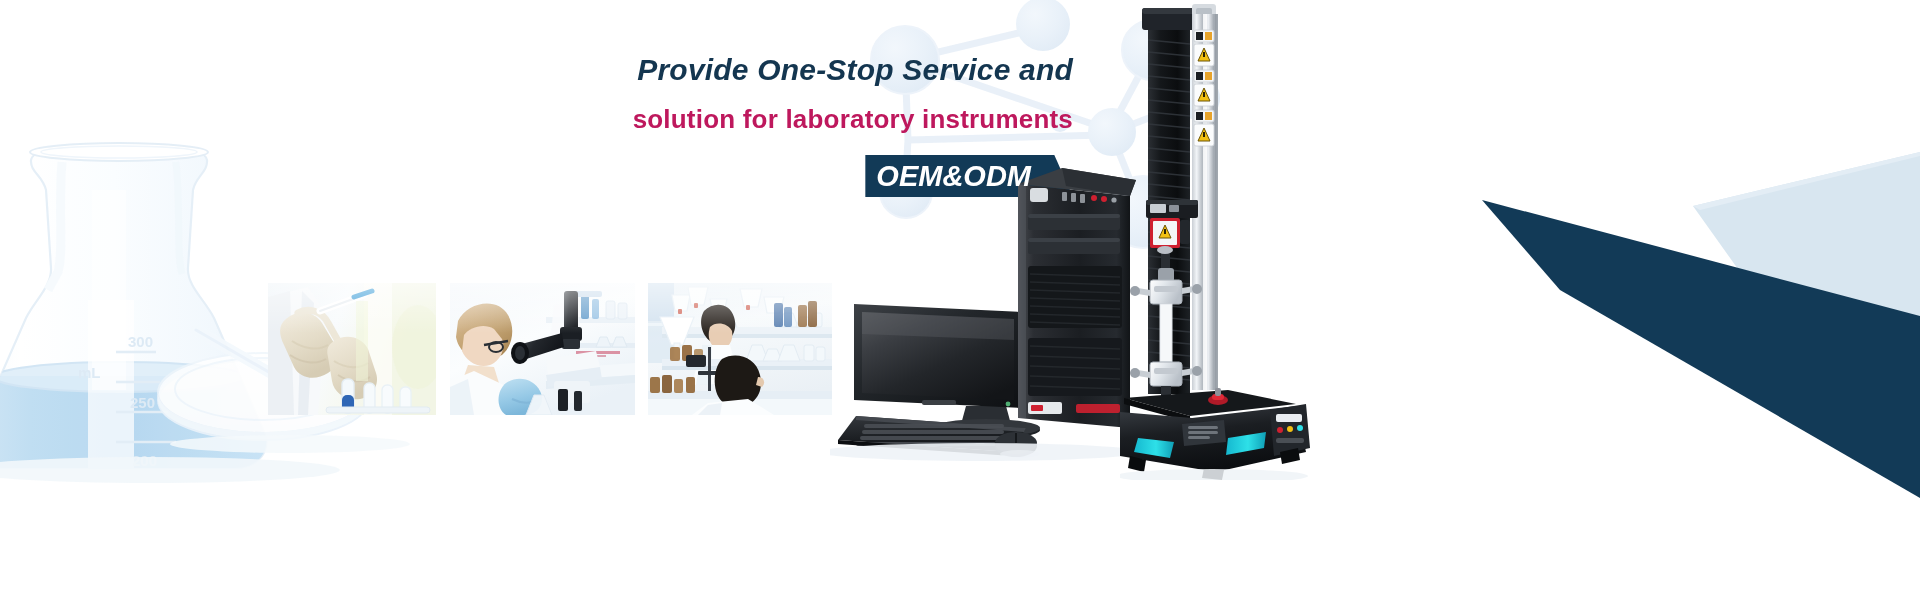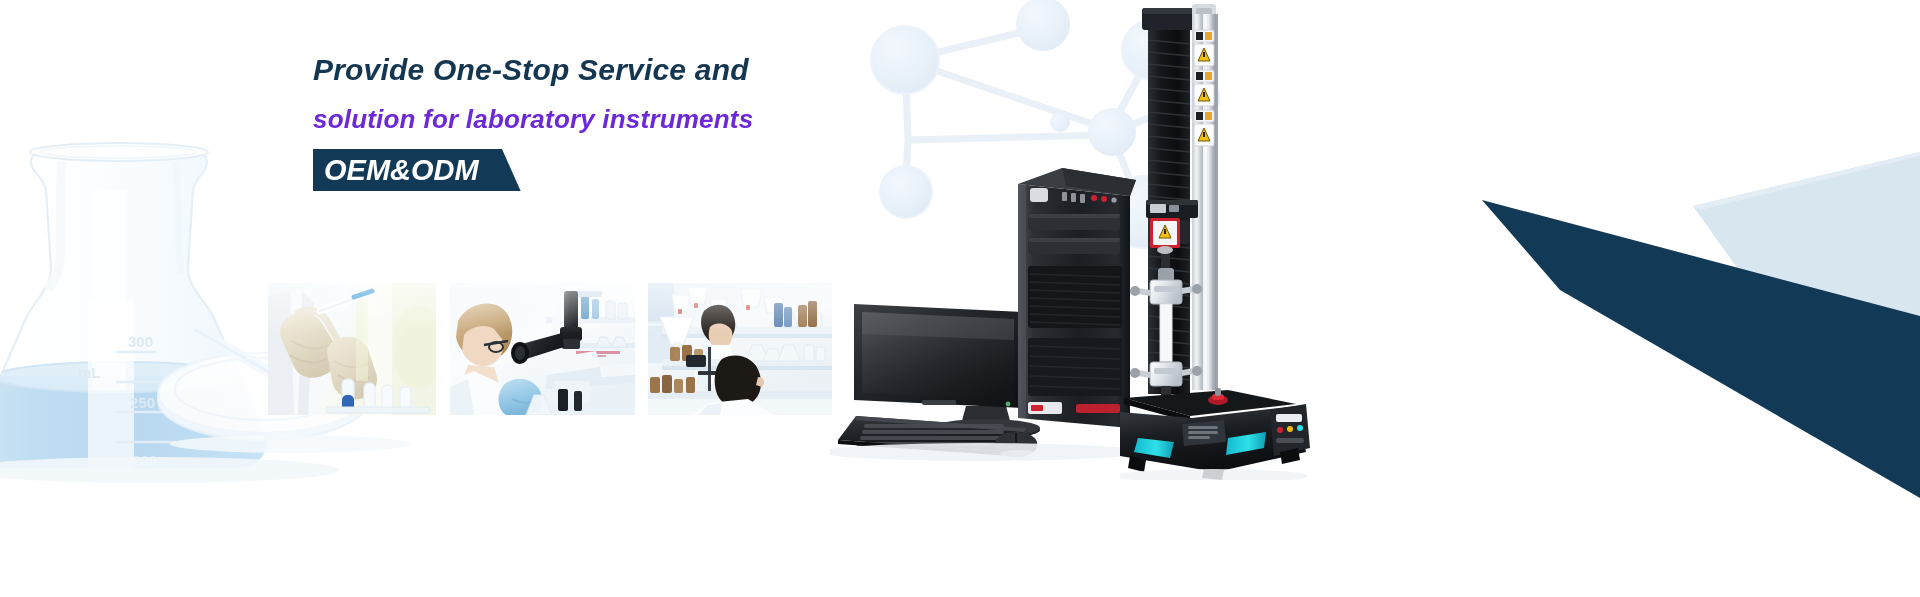--- a/index.html
+++ b/index.html
@@ -9,34 +9,34 @@
     font-family:"Liberation Sans","DejaVu Sans",sans-serif;
     position:relative;
   }
   #banner{position:absolute;inset:0;overflow:hidden;background:#fff;}
 
   
   .layer{position:absolute;top:0;left:0;width:1920px;height:514px;}
   .layer svg{display:block;}
 
   
-  #copy{position:absolute;left:313px;top:55px;width:760px;}
+  #copy{position:absolute;left:313px;top:55px;width:760px;text-align:right;}
   .line1{
     font-size:30px;font-weight:bold;font-style:italic;
     color:#143650;letter-spacing:.2px;line-height:1;
     white-space:nowrap;
   }
   .line2{
     margin-top:21px;
-    font-size:26px;font-weight:bold;font-style:italic;
-    color:#6d28d9;letter-spacing:.2px;line-height:1;
+    font-size:26px;font-weight:bold;
+    color:#be185d;letter-spacing:.2px;line-height:1;
     white-space:nowrap;
   }
   #badge{
-    margin-top:17px;
+    margin-top:23px;
     position:relative;display:inline-block;
     height:42px;
   }
   #badge .bg{
     position:absolute;left:0;top:0;width:100%;height:100%;
     background:#123a57;
     -webkit-clip-path:polygon(0 0,91% 0,100% 100%,0 100%);
     clip-path:polygon(0 0,91% 0,100% 100%,0 100%);
   }
   #badge .txt{

